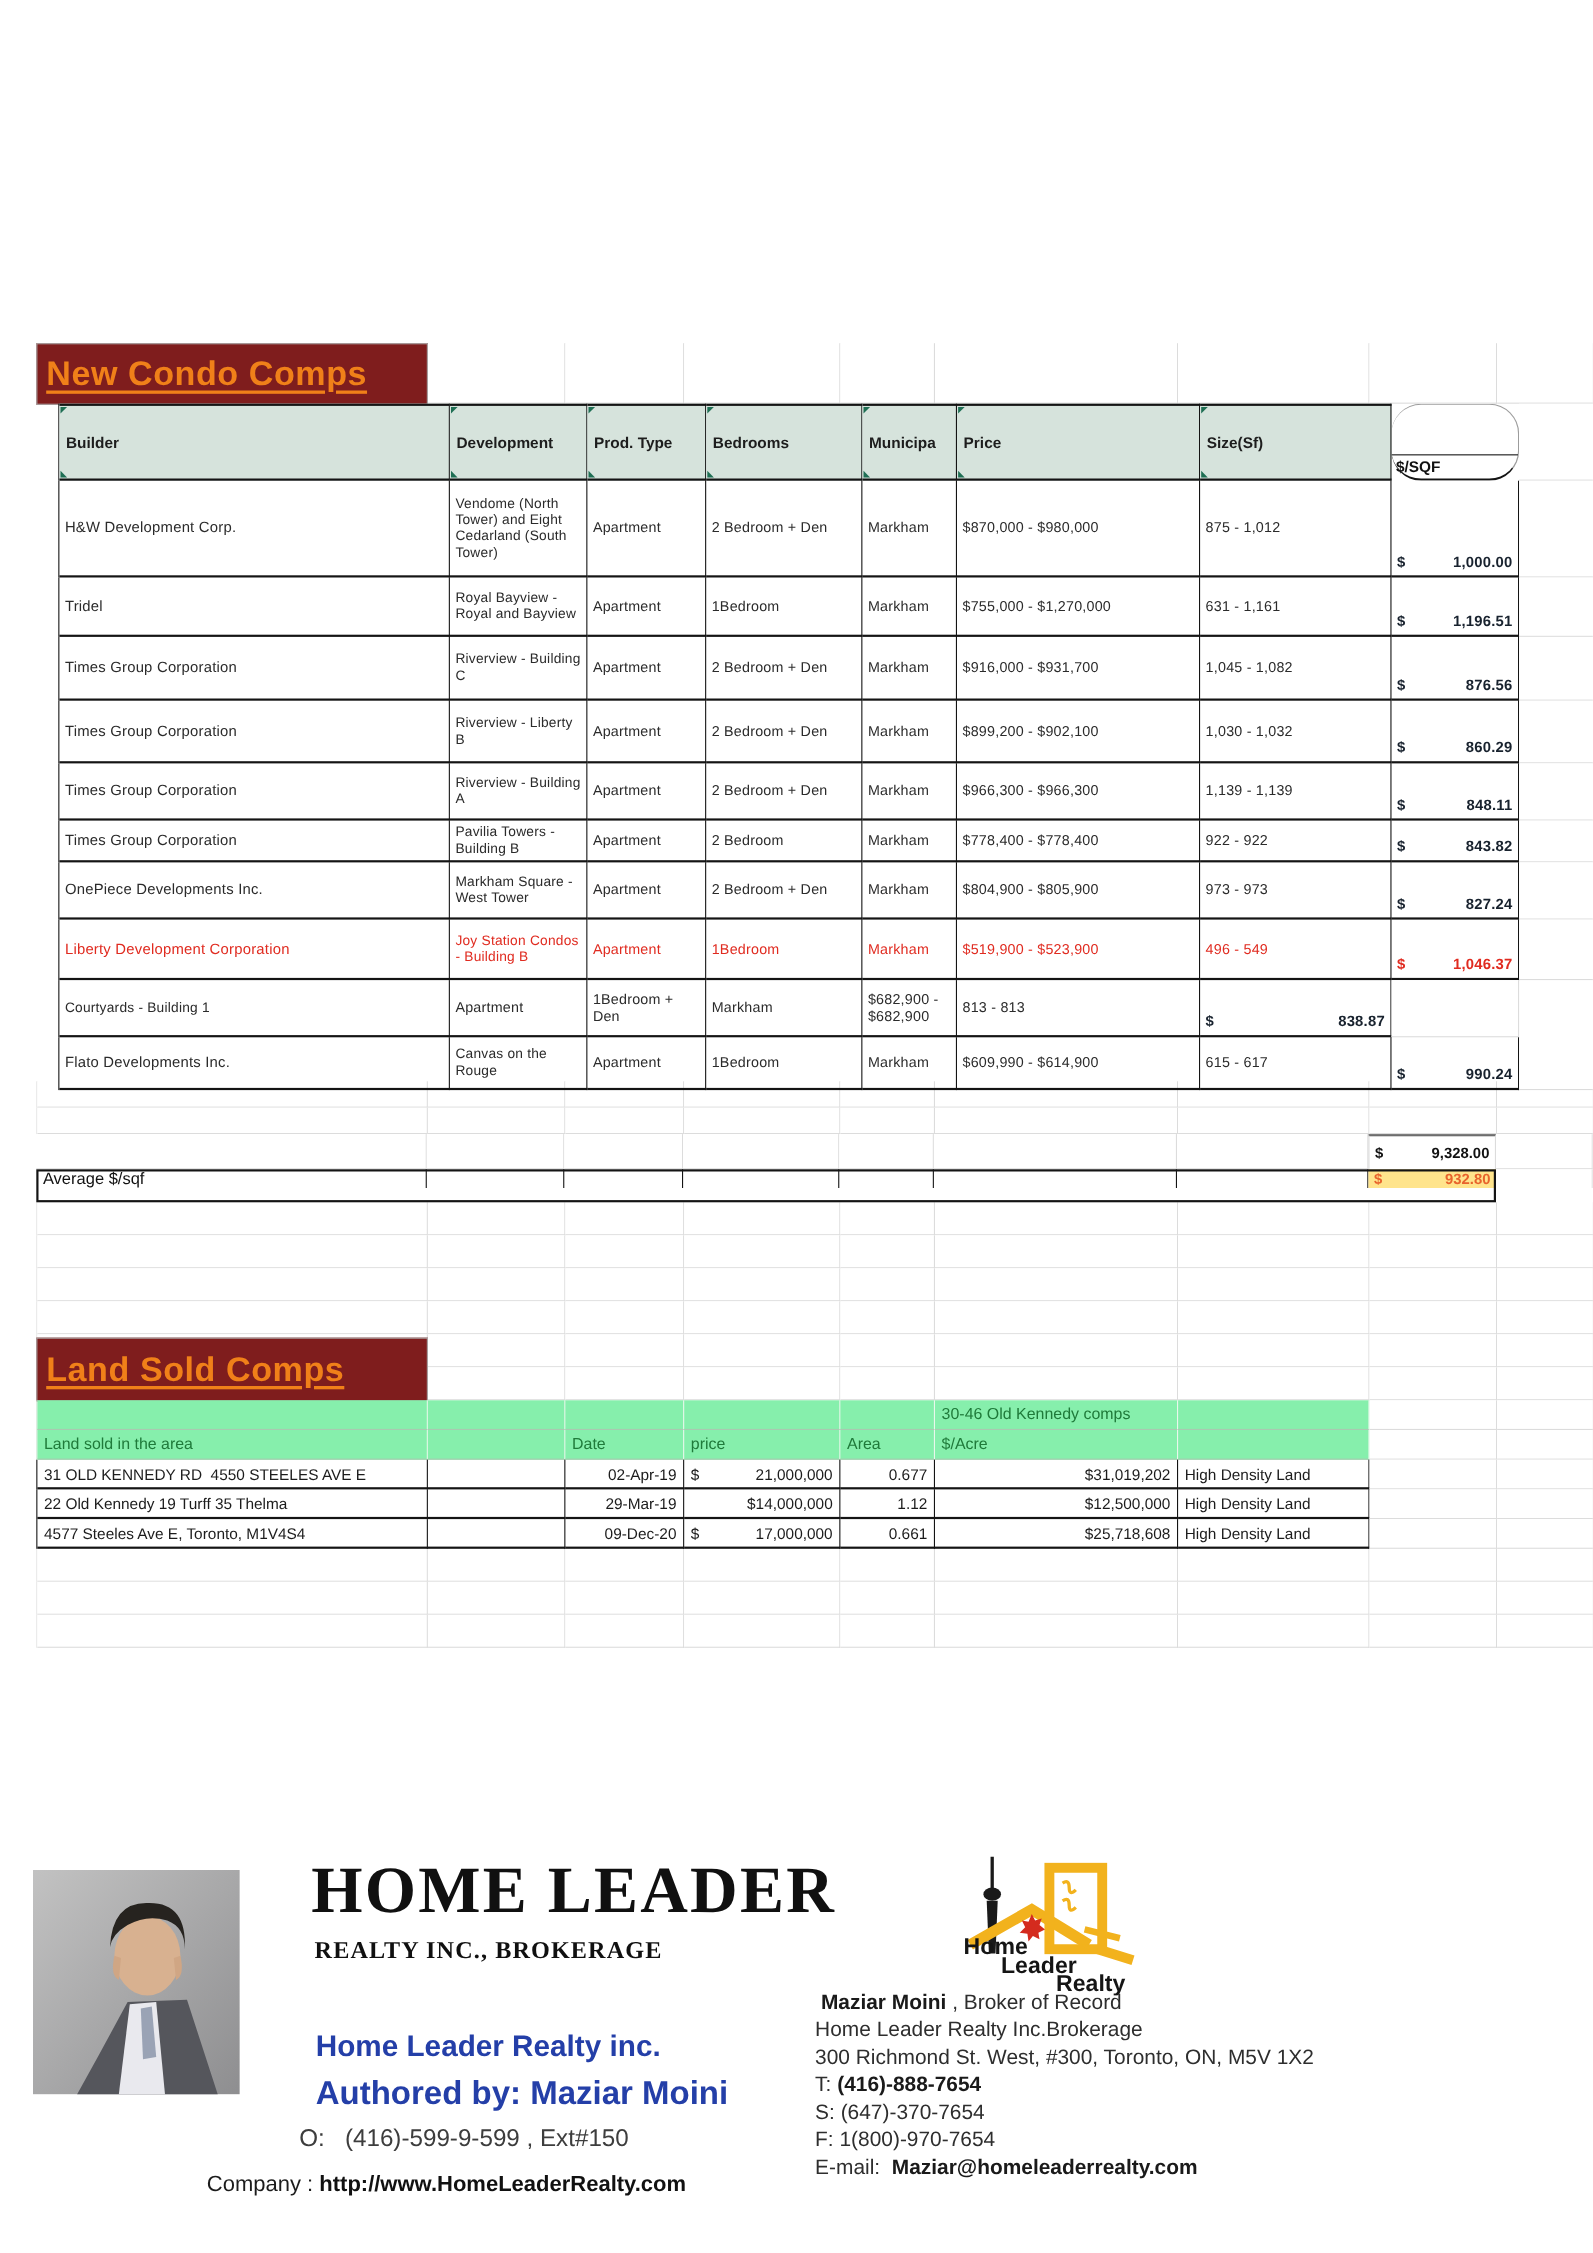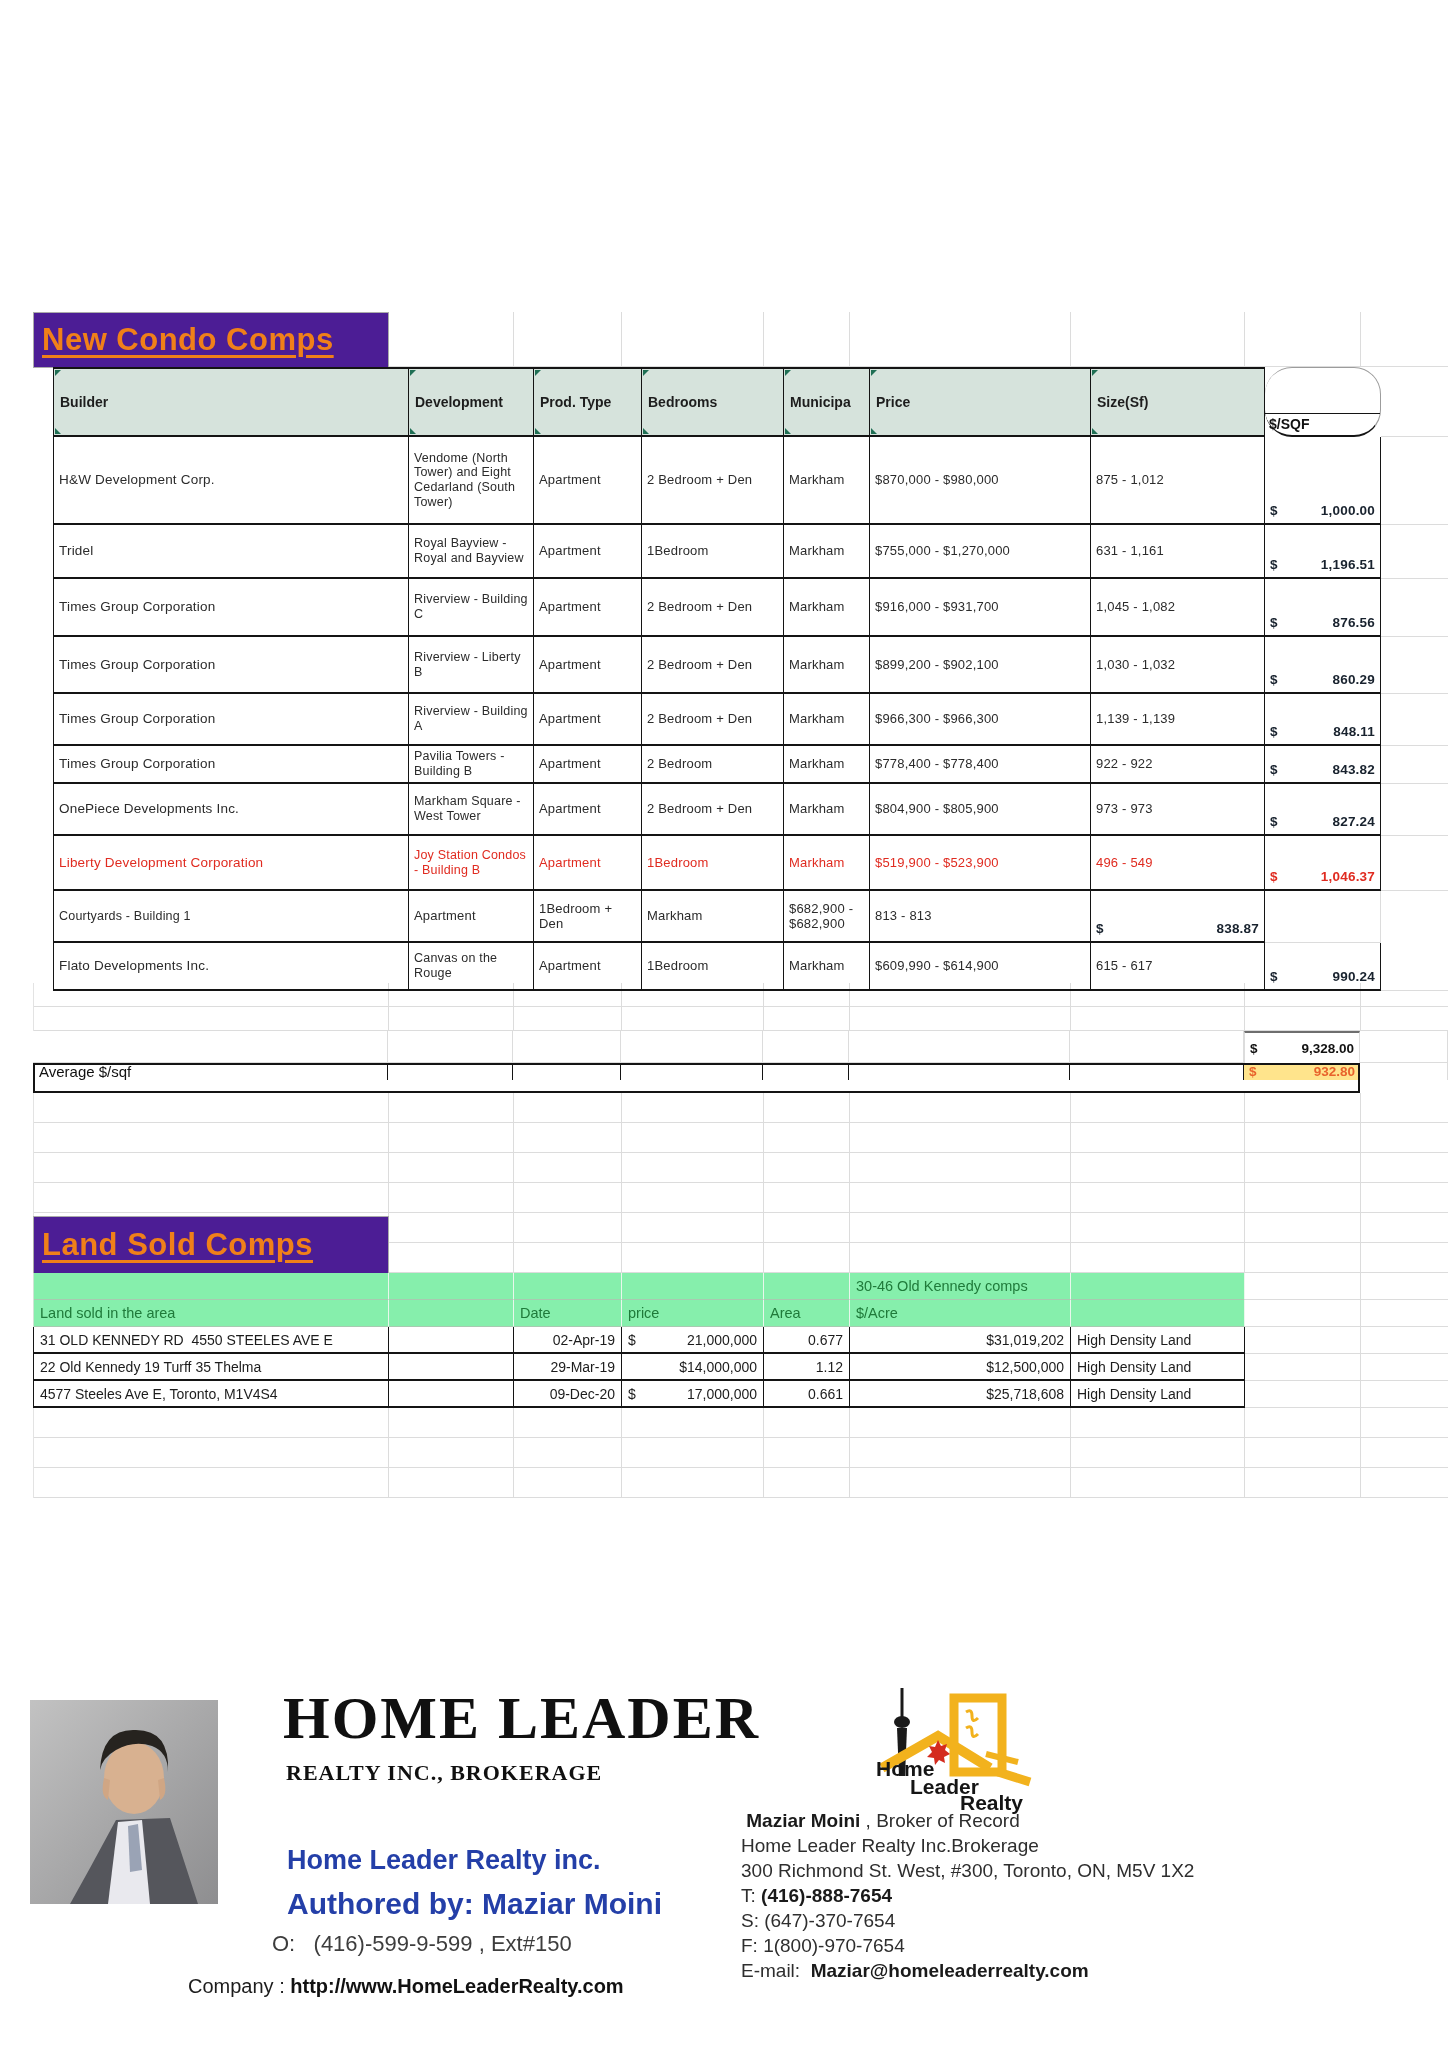--- a/index.html
+++ b/index.html
@@ -8,21 +8,21 @@
 
   .abs{position:absolute;}
   .grid9{display:grid;grid-template-columns:355px 125px 108px 142px 86px 221px 174px 116px 88px;}
 
   
   .f-cell{border-right:1px solid #dcdcdc;border-bottom:1px solid #dcdcdc;background:#fff;}
   .band{position:absolute;left:33px;width:1415px;}
   .band .grid9{border-left:1px solid #e3e3e3;}
 
   
-  .title-cell{position:absolute;left:33px;width:356px;background:#4c1d95;border:1px solid #ababab;
+  .title-cell{position:absolute;left:33px;width:356px;background:#7f1d1d;border:1px solid #ababab;
               display:flex;align-items:center;padding-left:8px;box-sizing:border-box;}
   .title-text{font-size:31px;font-weight:800;letter-spacing:.5px;color:#f08019;
               text-decoration:underline;text-decoration-thickness:3px;text-underline-offset:5px;}
 
   
   #condo-table{position:absolute;left:20px;top:367px;width:1415px;padding-left:33px;}
   .crow{border-left:1px solid #141414;}
   .c-cell{border-right:1px solid #141414;border-bottom:2px solid #141414;padding:2px 5px;
           overflow:hidden;display:flex;align-items:center;font-size:13px;line-height:1.18;
           box-sizing:border-box;color:#2b2b2b;letter-spacing:.2px;}

